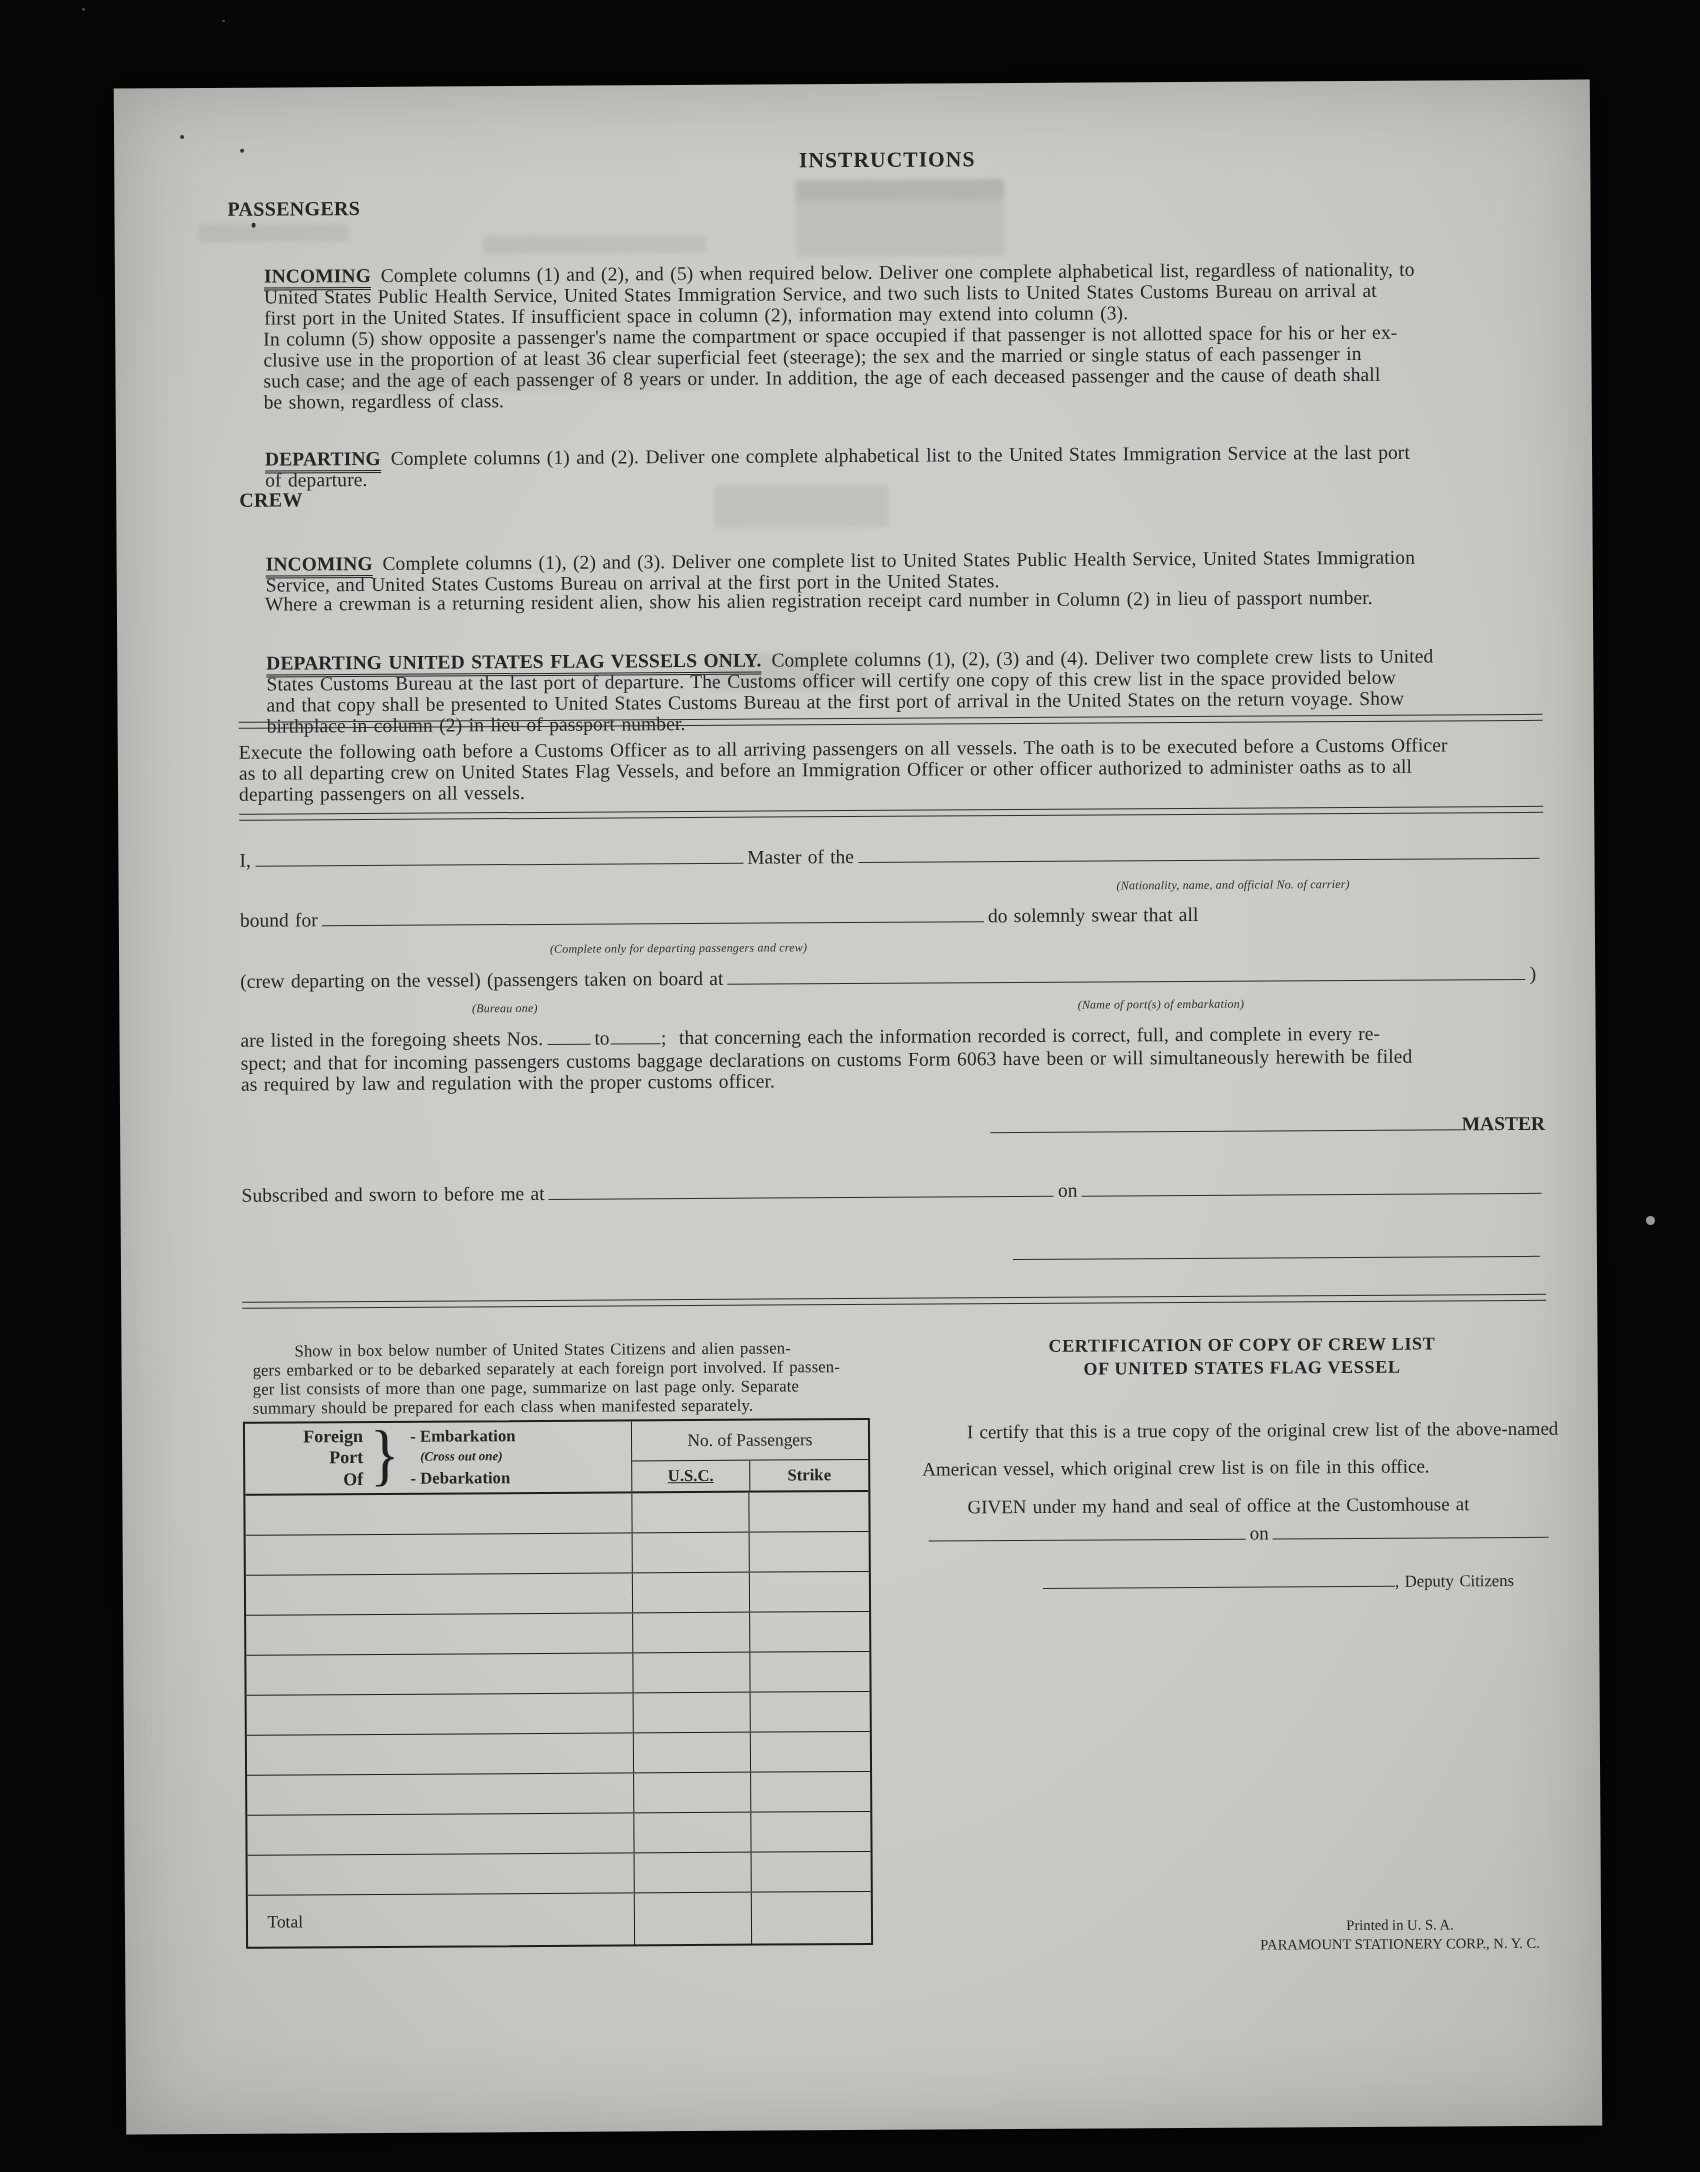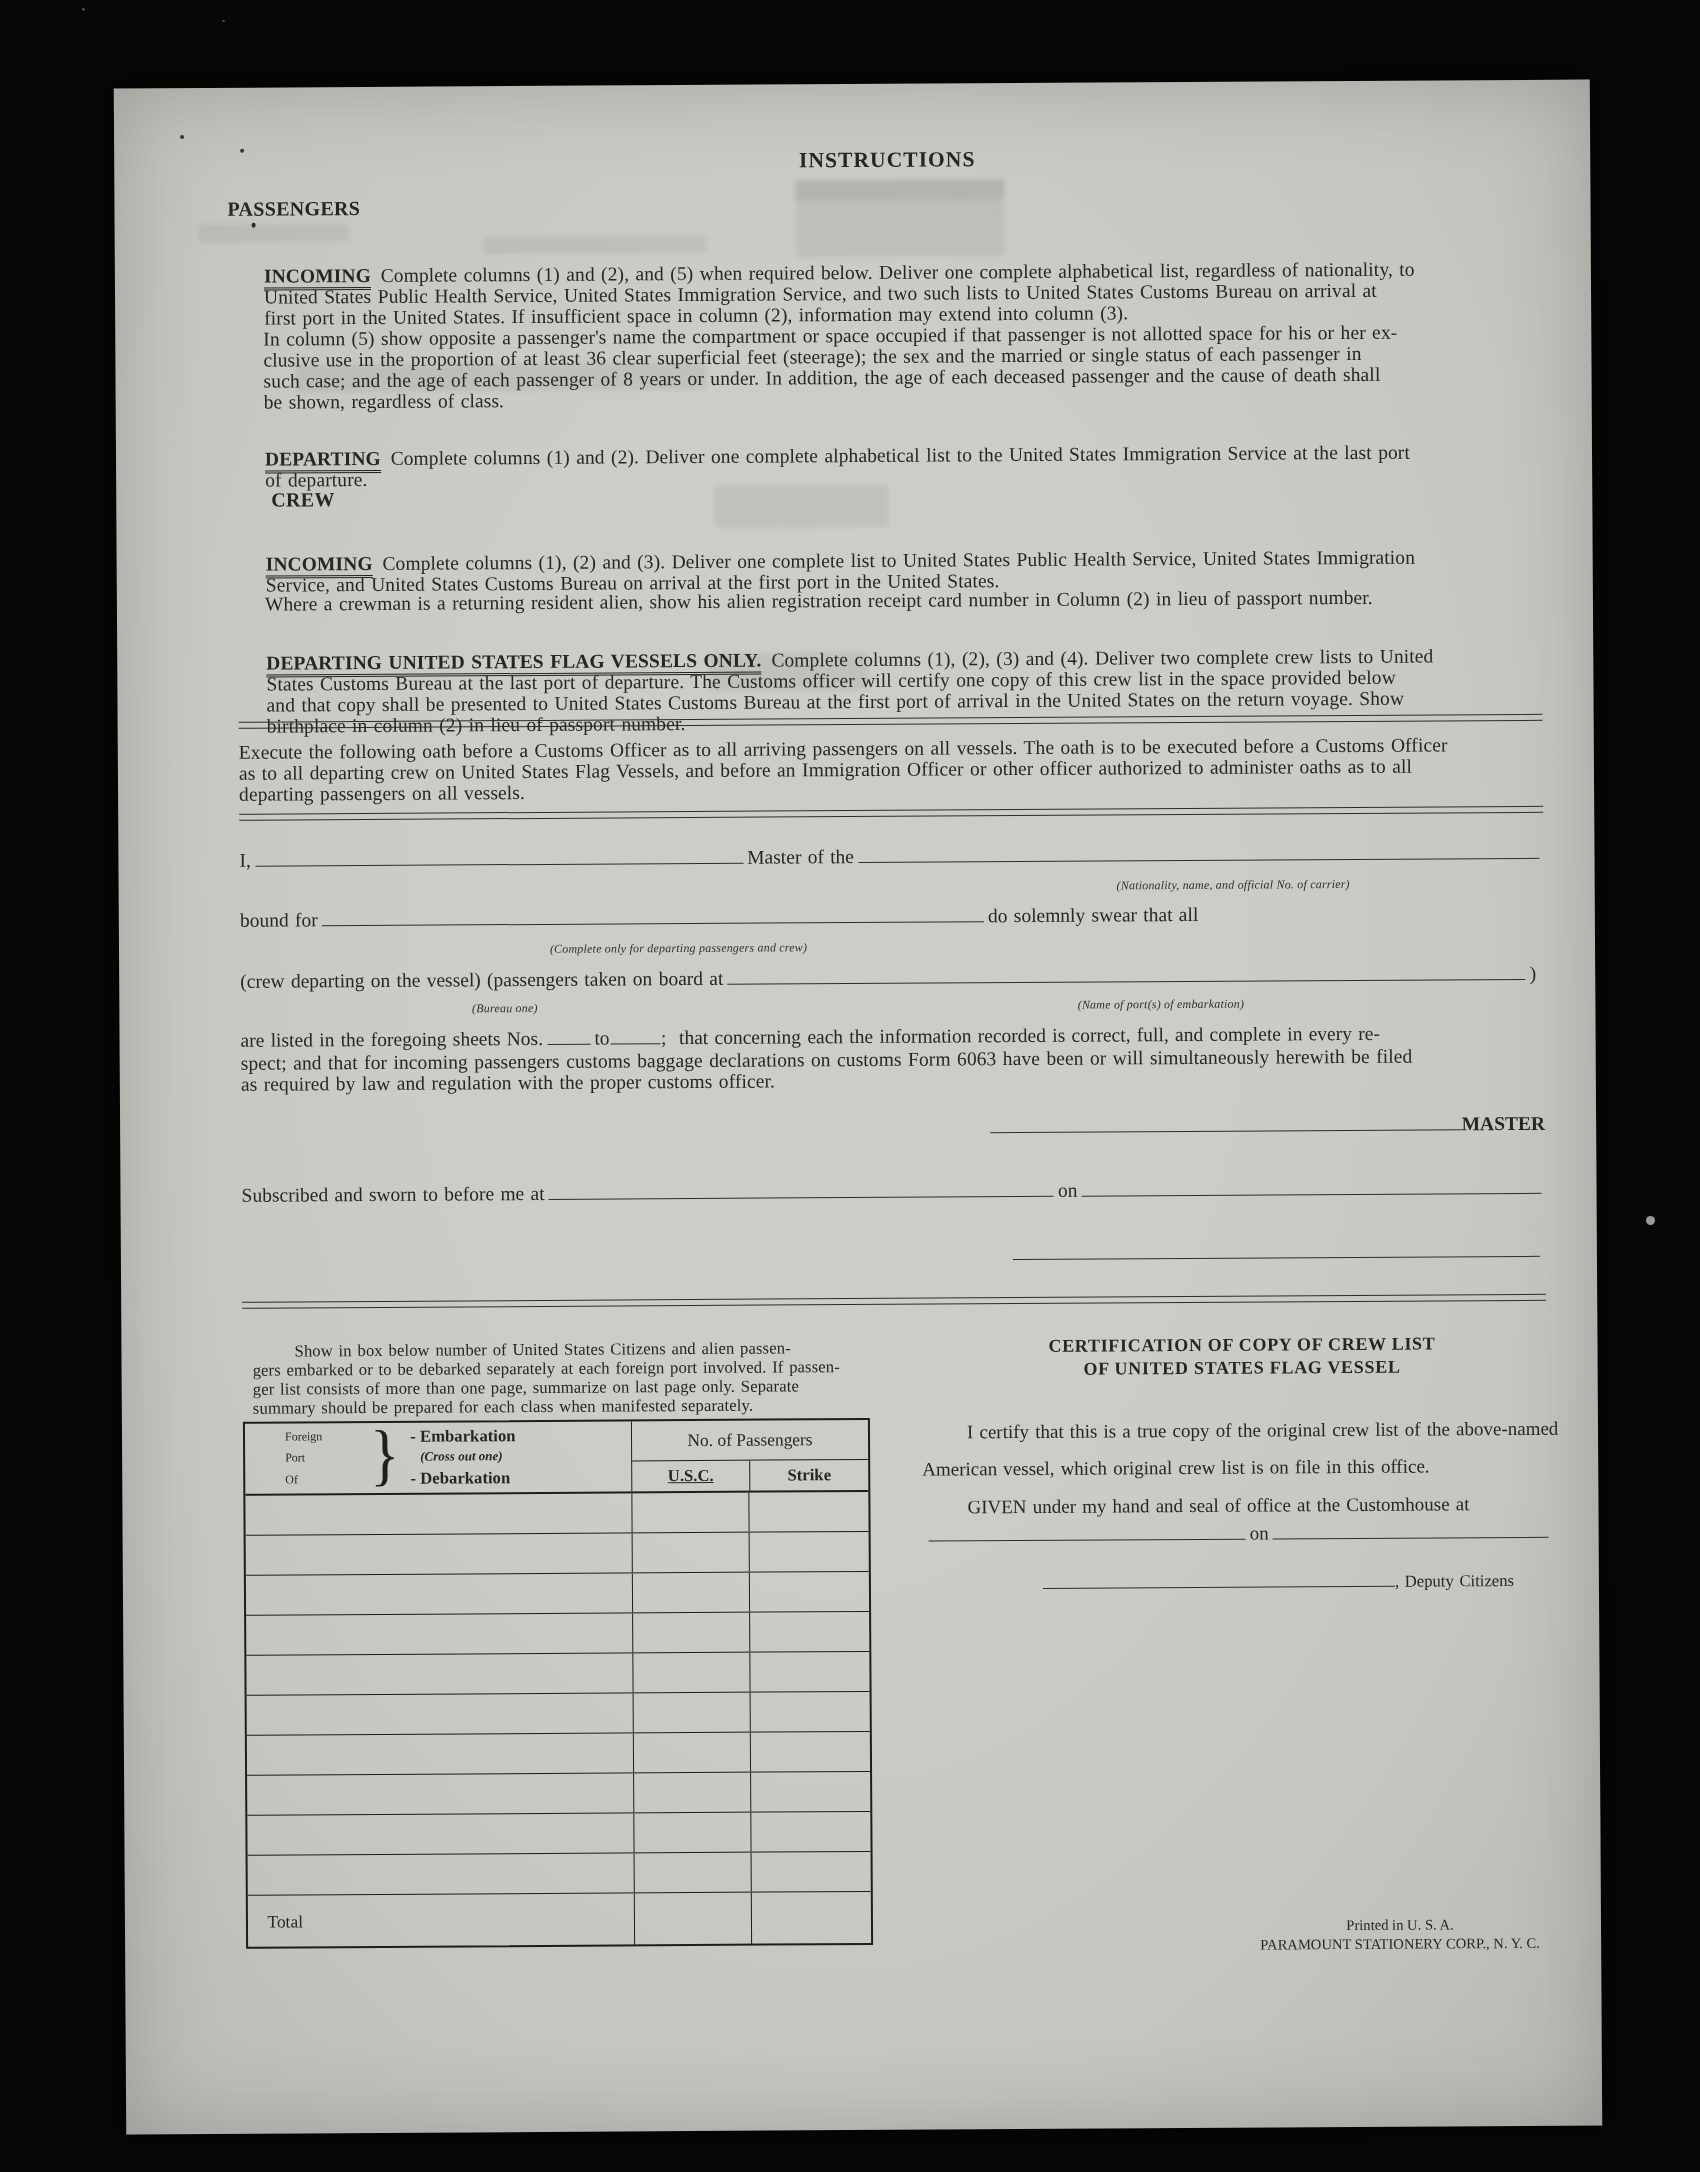--- a/index.html
+++ b/index.html
@@ -30,21 +30,21 @@
   .boldcap{font-weight:bold;}
   
   .tbl{position:absolute;left:121px;top:1334px;width:627px;height:527px;border:2.8px solid #1d1d1d;box-sizing:border-box;background:transparent;}
   .tbl .hdr{display:flex;height:72px;border-bottom:2.1px solid #1d1d1d;box-sizing:border-box;}
   .tbl .hleft{width:387px;border-right:1.4px solid #1d1d1d;box-sizing:border-box;display:flex;align-items:center;padding-left:40px;}
   .tbl .hright{flex:1;display:flex;flex-direction:column;}
   .tbl .nop{height:40px;border-bottom:1.4px solid #1d1d1d;display:flex;align-items:center;justify-content:center;font-size:17.4px;box-sizing:border-box;}
   .tbl .subs{flex:1;display:flex;}
   .tbl .usc,.tbl .aliens{width:50%;display:flex;align-items:center;justify-content:center;font-size:16.7px;font-weight:bold;box-sizing:border-box;}
   .tbl .usc{border-right:1.4px solid #1d1d1d;text-decoration:underline;}
-  .portcol{width:78px;text-align:left;font-size:12px;line-height:21.6px;font-weight:normal;}
+  .portcol{width:78px;text-align:right;font-size:18px;line-height:21.6px;font-weight:bold;}
   .brace{font-size:61px;font-weight:400;transform:scaleY(1.12);margin:0 11px 5.6px 7px;color:#1f1f1f;}
   .embcol{font-size:16.7px;line-height:18px;font-weight:bold;}
   .embcol .cross{font-style:italic;font-size:13px;font-weight:bold;margin:1.4px 0 4.2px 9.8px;}
   .trow{display:flex;height:40px;border-bottom:1.4px solid #1d1d1d;box-sizing:border-box;}
   .trow .c1{width:387px;border-right:1.4px solid #1d1d1d;box-sizing:border-box;}
   .trow .c2{width:117px;border-right:1.4px solid #1d1d1d;box-sizing:border-box;}
   .trow .c3{flex:1;}
   .totrow{display:flex;height:52px;box-sizing:border-box;}
   .totrow .c1{width:387px;border-right:1.4px solid #1d1d1d;box-sizing:border-box;display:flex;align-items:center;padding-left:19.5px;font-size:17.4px;}
   .totrow .c2{width:117px;border-right:1.4px solid #1d1d1d;box-sizing:border-box;}
@@ -85,21 +85,21 @@
   <div class="para" style="left:148px;top:241px;width:1310px;">In column (5) show opposite a passenger's name the compartment or space occupied if that passenger is not allotted space for his or her ex-
 clusive use in the proportion of at least 36 clear superficial feet (steerage); the sex and the married or single status of each passenger in
 such case; and the age of each passenger of 8 years or under.  In addition, the age of each deceased passenger and the cause of death shall
 be shown, regardless of class.</div>
 
   <div class="para hang" style="left:121px;top:340px;width:1331px;">
     <span class="lead">DEPARTING</span><span class="inline-lines">Complete columns (1) and (2).  Deliver one complete alphabetical list to the United States Immigration Service at the last port
 of departure.</span>
   </div>
 
-  <div class="head" style="left:123px;top:401px;margin-left:32px;">CREW</div>
+  <div class="head" style="left:123px;top:401px;">CREW</div>
 
   <div class="para hang" style="left:121px;top:445px;width:1331px;">
     <span class="lead">INCOMING</span><span class="inline-lines">Complete columns (1), (2) and (3).  Deliver one complete list to United States Public Health Service, United States Immigration
 Service, and United States Customs Bureau on arrival at the first port in the United States.</span>
   </div>
 
   <div class="para" style="left:148px;top:506px;width:1310px;">Where a crewman is a returning resident alien, show his alien registration receipt card number in Column (2) in lieu of passport number.</div>
 
   <div class="para hang" style="left:121px;top:544px;width:1331px;">
     <span class="lead">DEPARTING UNITED STATES FLAG VESSELS ONLY.</span><span class="inline-lines">Complete columns (1), (2), (3) and (4).  Deliver two complete crew lists to United

